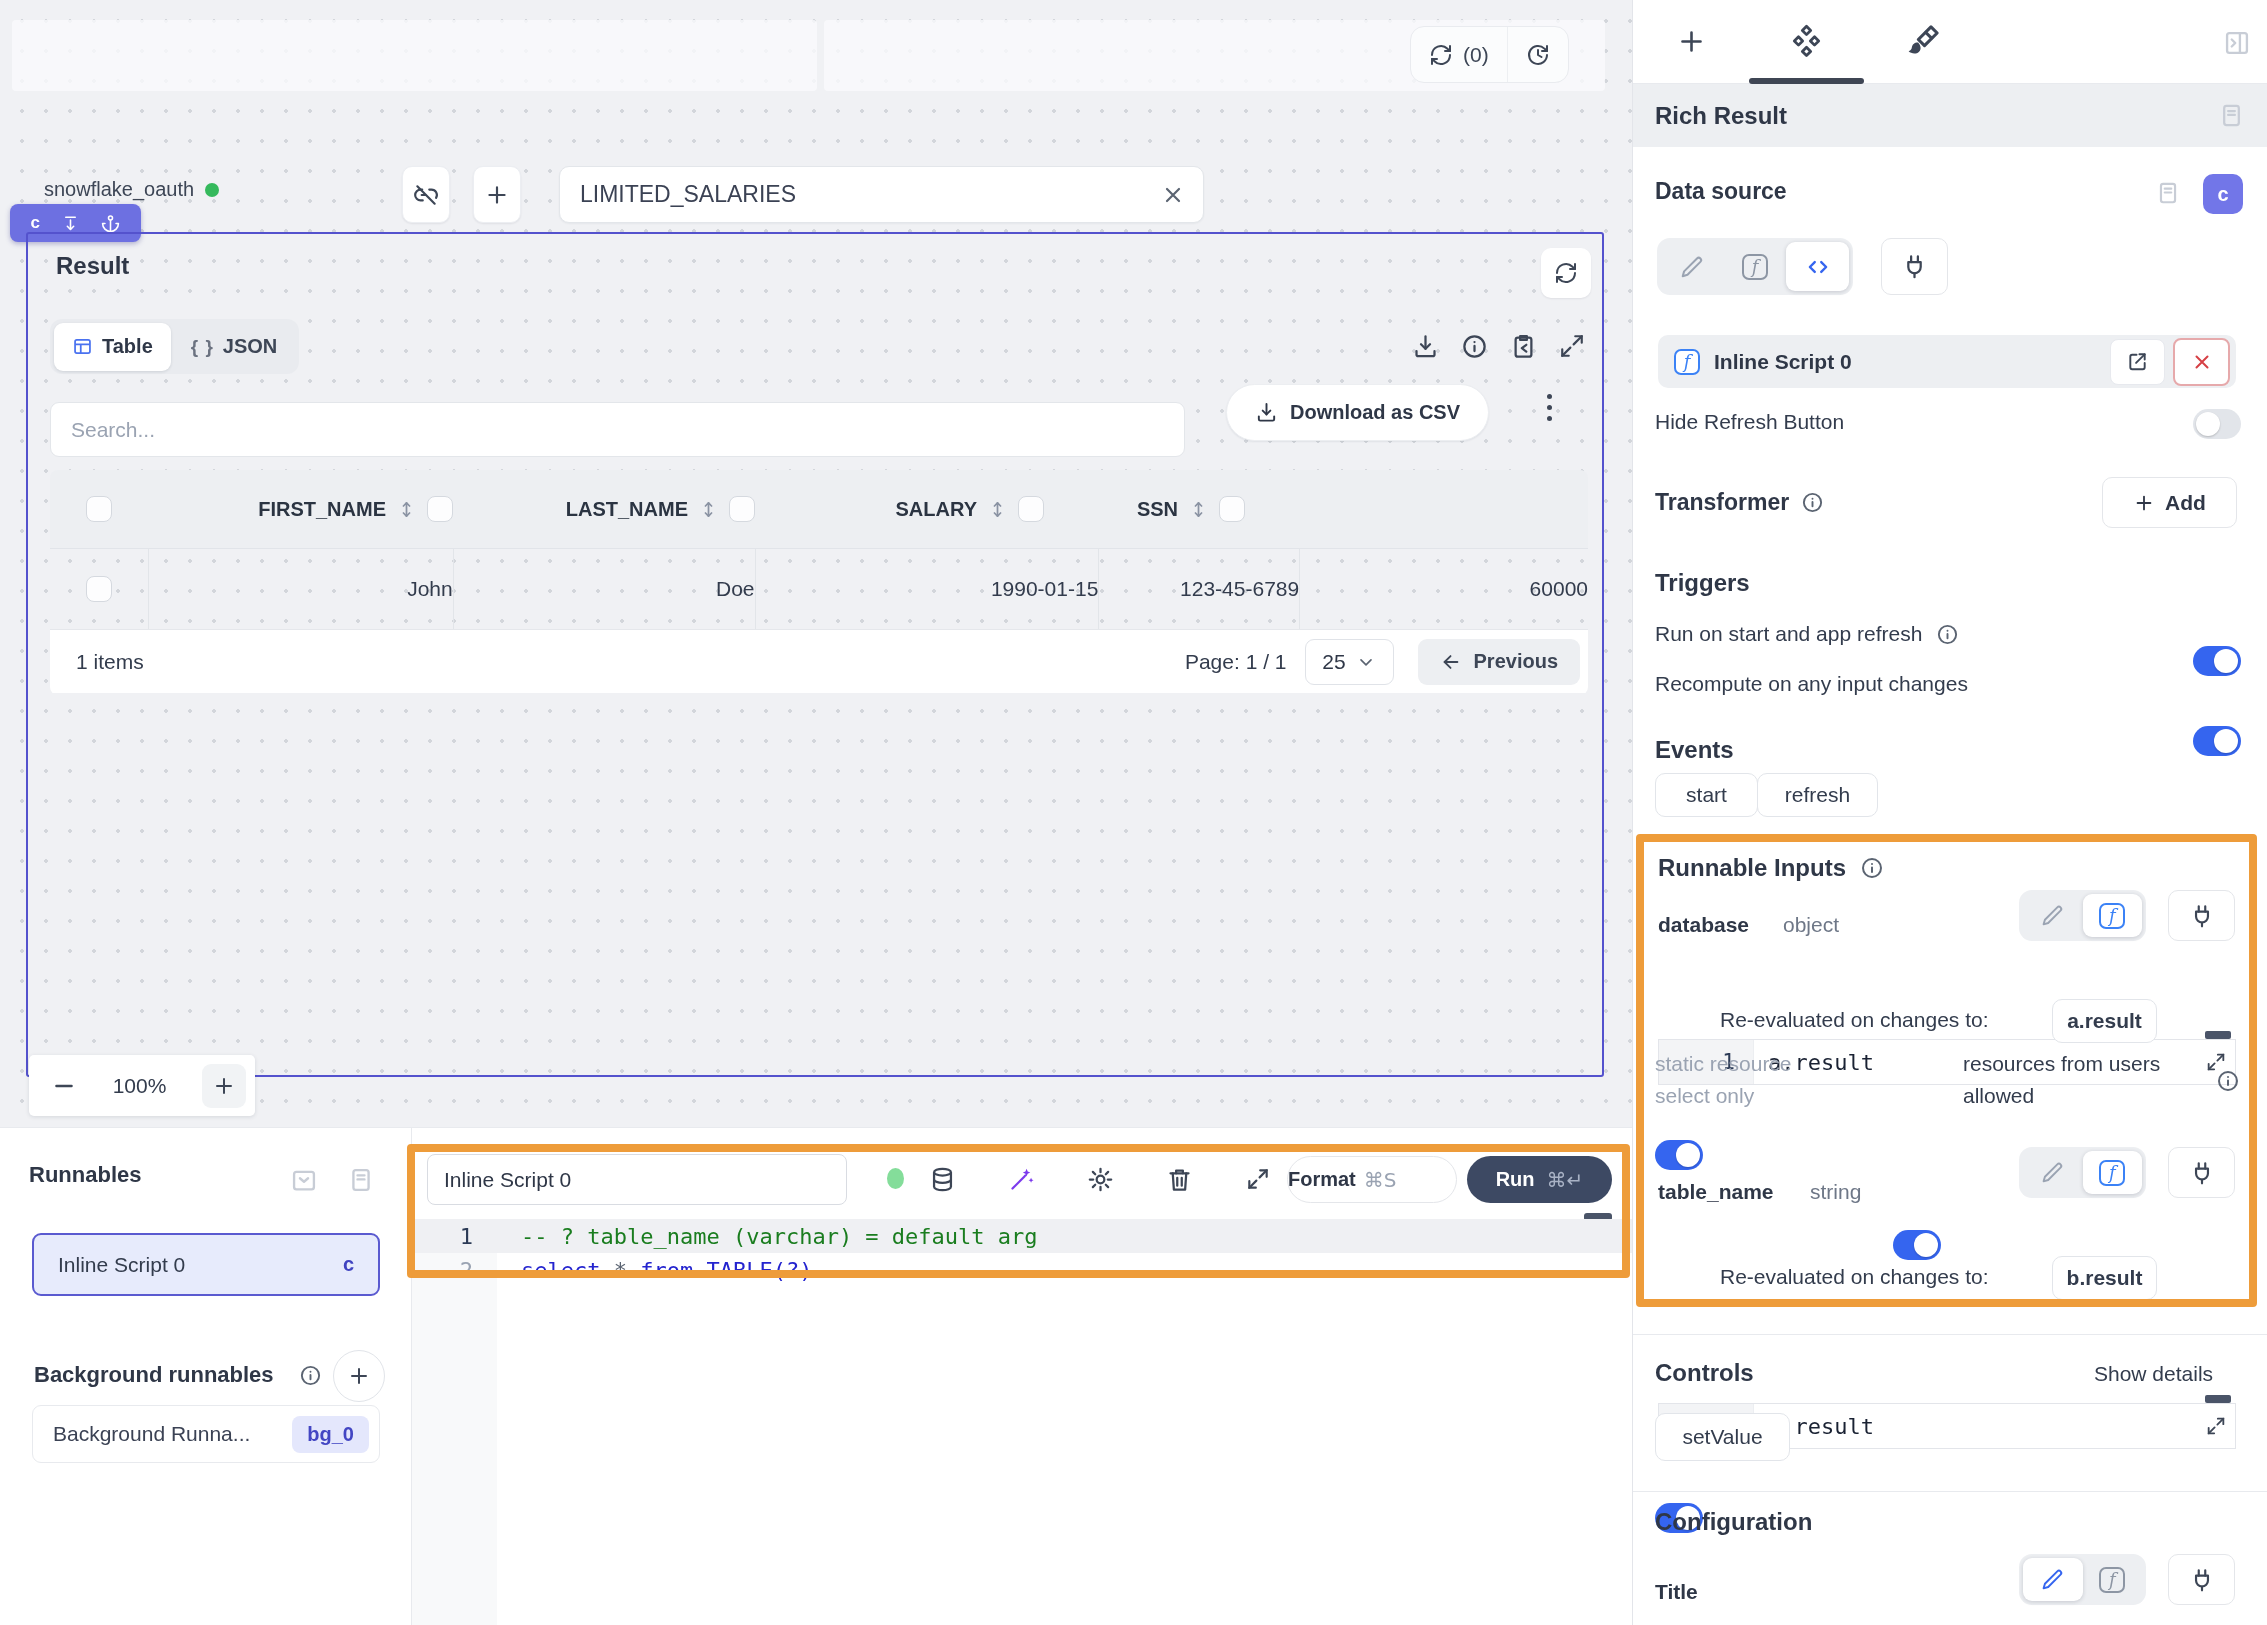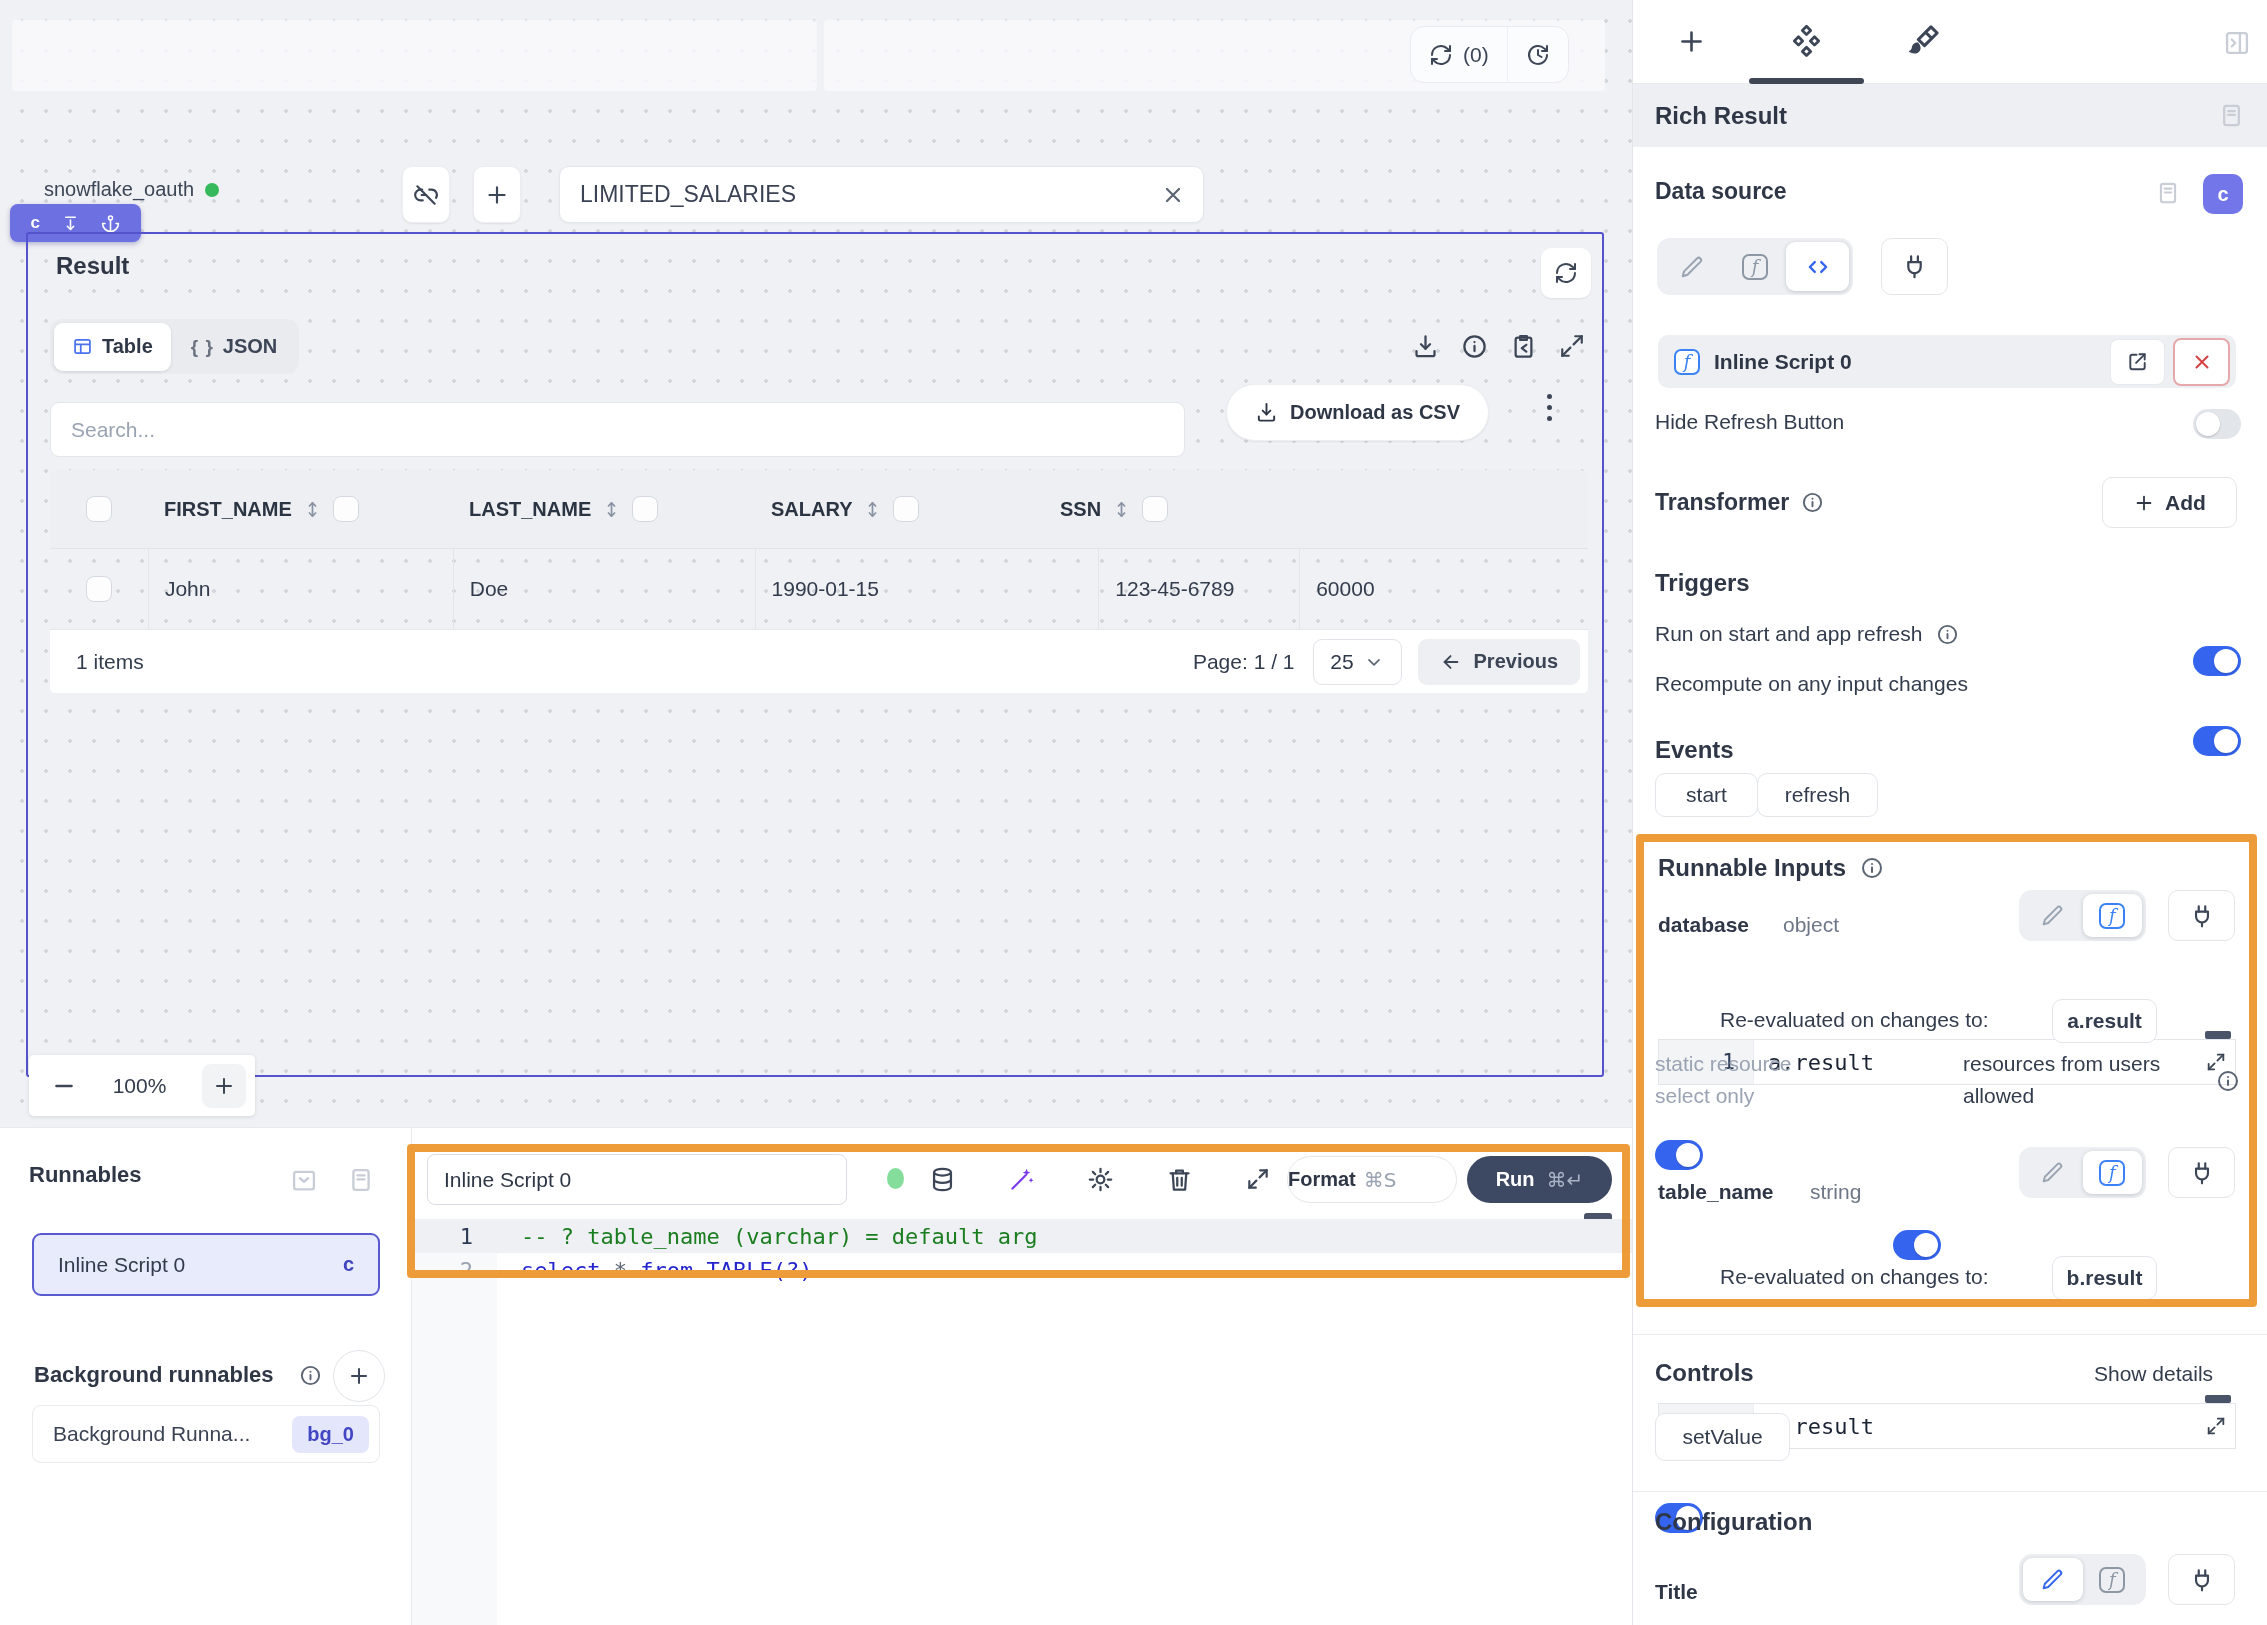--- a/index.html
+++ b/index.html
@@ -39,29 +39,29 @@
   .searchinput input{flex:1;border:none;outline:none;background:transparent;font-size:21px;color:#3b4254;padding:0 20px;font-family:inherit;}
   .searchinput input::placeholder{color:#9aa3b2;}
   .csvbtn{background:#fff;border:1px solid #eceef1;border-radius:29px;display:flex;align-items:center;justify-content:center;gap:12px;font-size:20px;font-weight:bold;color:#2f3747;box-shadow:0 1px 2px rgba(20,30,50,.07);cursor:pointer;}
   .kebab{display:flex;flex-direction:column;gap:6px;align-items:center;cursor:pointer;}
   .kebab i{width:5px;height:5px;border-radius:50%;background:#3d4656;}
 
   .tblwrap{border-radius:8px;overflow:hidden;}
   .thead{height:79px;background:#edeff2;display:flex;border-bottom:1px solid #e1e4e9;}
   .trow{height:80px;display:flex;}
   .tfoot{height:64px;background:#fff;border-top:1px solid #e5e7eb;display:flex;align-items:center;}
-  .th,.td{display:flex;align-items:center;gap:10px;padding:0 0 0 16px;}
+  .th,.td{display:flex;align-items:center;gap:10px;padding:0 0 0 16px;justify-content:flex-end;}
   .td{border-left:1px solid #e2e5e9;font-size:21px;color:#333c4d;}
   .td.first,.th.first{justify-content:center;padding:0;border-left:none;}
   .th .lbl{font-size:20px;font-weight:bold;color:#2b3442;}
   .chk{width:26px;height:26px;border:1.5px solid #d5d9df;border-radius:8px;background:#fdfdfe;flex:none;cursor:pointer;}
   .sort{color:#8a93a3;cursor:pointer;}
   .c0{width:98px;}.c1{width:305px;}.c2{width:302px;}.c3{width:344px;}.c4{width:201px;}.c5{width:289px;}
   .pgsel{width:89px;height:46px;border:1px solid #e0e3e8;border-radius:9px;background:#fff;display:flex;align-items:center;justify-content:center;gap:10px;font-size:21px;color:#2f3747;cursor:pointer;}
-  .prevbtn{height:46px;padding:0 22px;background:#edeff2;border-radius:9px;display:flex;align-items:center;gap:12px;font-size:20px;font-weight:bold;color:#3d4656;cursor:pointer;}
+  .prevbtn{height:46px;padding:0 22px;background:#edeff2;border-radius:9px;display:flex;align-items:center;gap:12px;font-size:20px;font-weight:bold;color:#3d4656;cursor:pointer;margin-left:8px;}
   .zoomctl{background:#fff;border-radius:5px;box-shadow:0 1px 4px rgba(20,30,50,.12);display:flex;align-items:center;z-index:5;}
   .zoomplus{width:44px;height:44px;background:#f1f3f5;border-radius:9px;display:flex;align-items:center;justify-content:center;color:#3d4656;cursor:pointer;}
 
   
   .leftpanel{left:0;top:1127px;width:412px;height:499px;background:#fff;border-right:1px solid #e8eaee;border-top:1px solid #e8eaee;}
   .sechead{font-size:22px;font-weight:bold;color:#2f3747;}
   .runitem{background:#e7ebfc;border:2px solid #5a5ad0;border-radius:9px;display:flex;align-items:center;justify-content:space-between;padding:0 24px;cursor:pointer;}
   .runitem .lbl{font-size:21px;color:#333c4d;}
   .runitem .b{font-size:20px;font-weight:bold;color:#4043c0;}
   .bgitem{background:#fff;border:1px solid #e8eaee;border-radius:9px;display:flex;align-items:center;justify-content:space-between;padding:0 10px 0 20px;cursor:pointer;}

